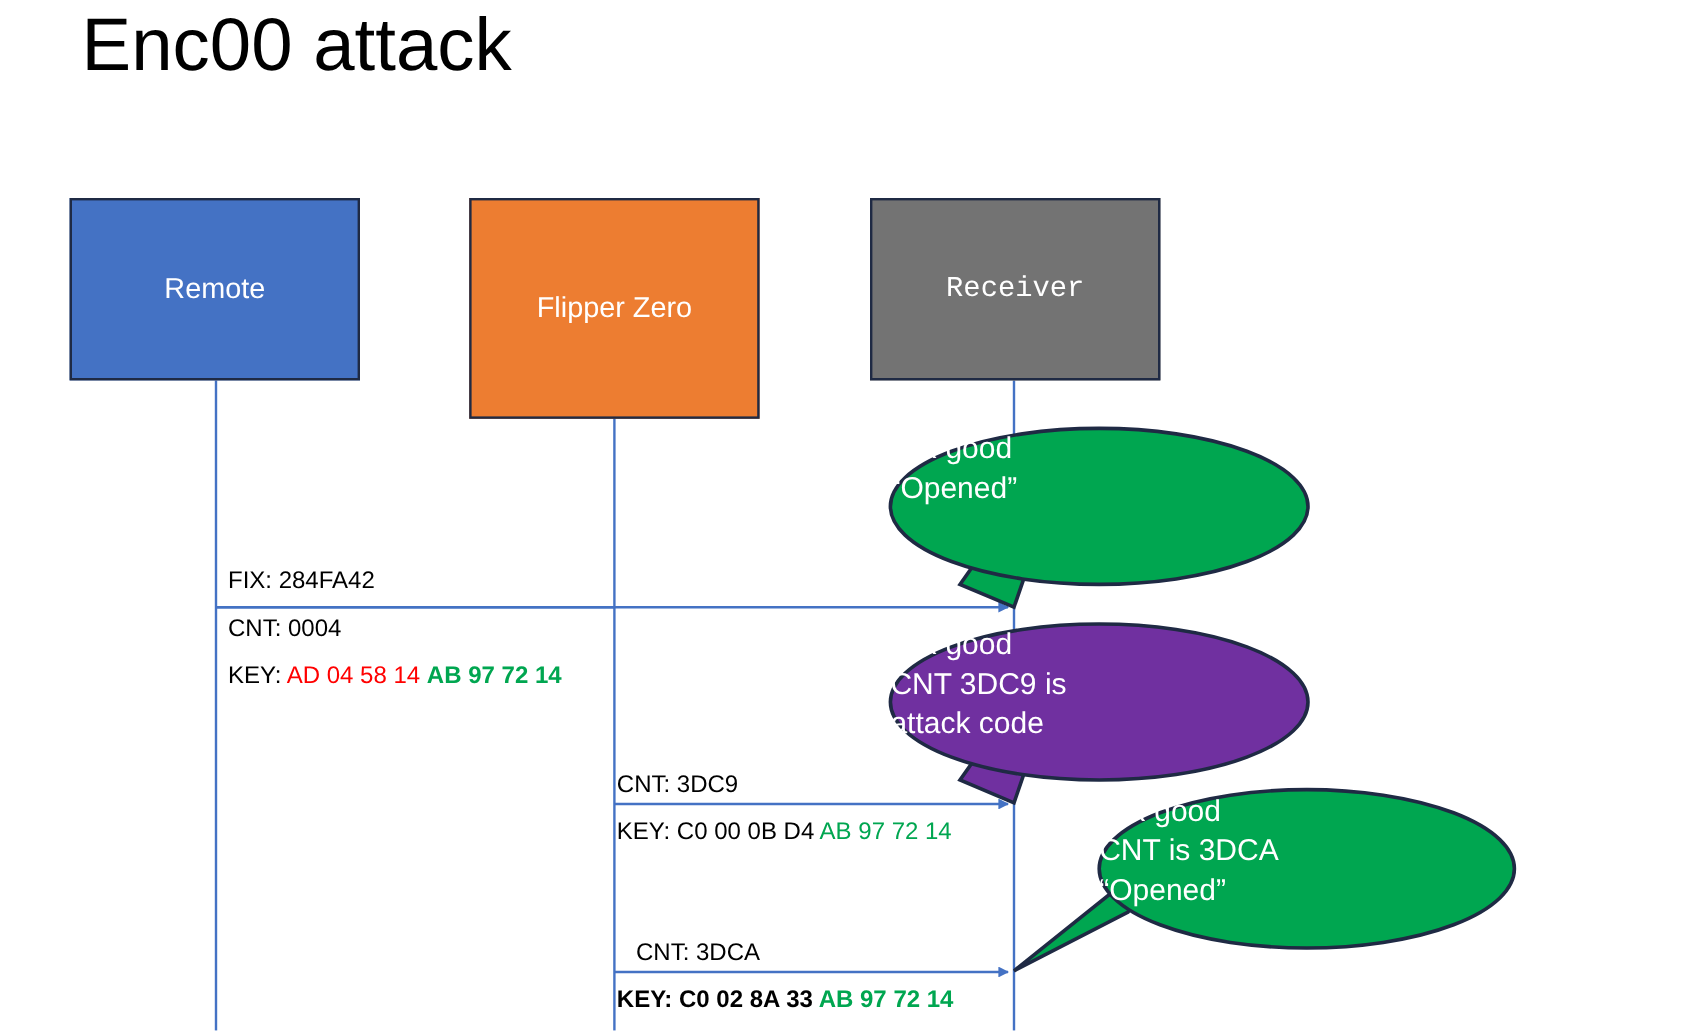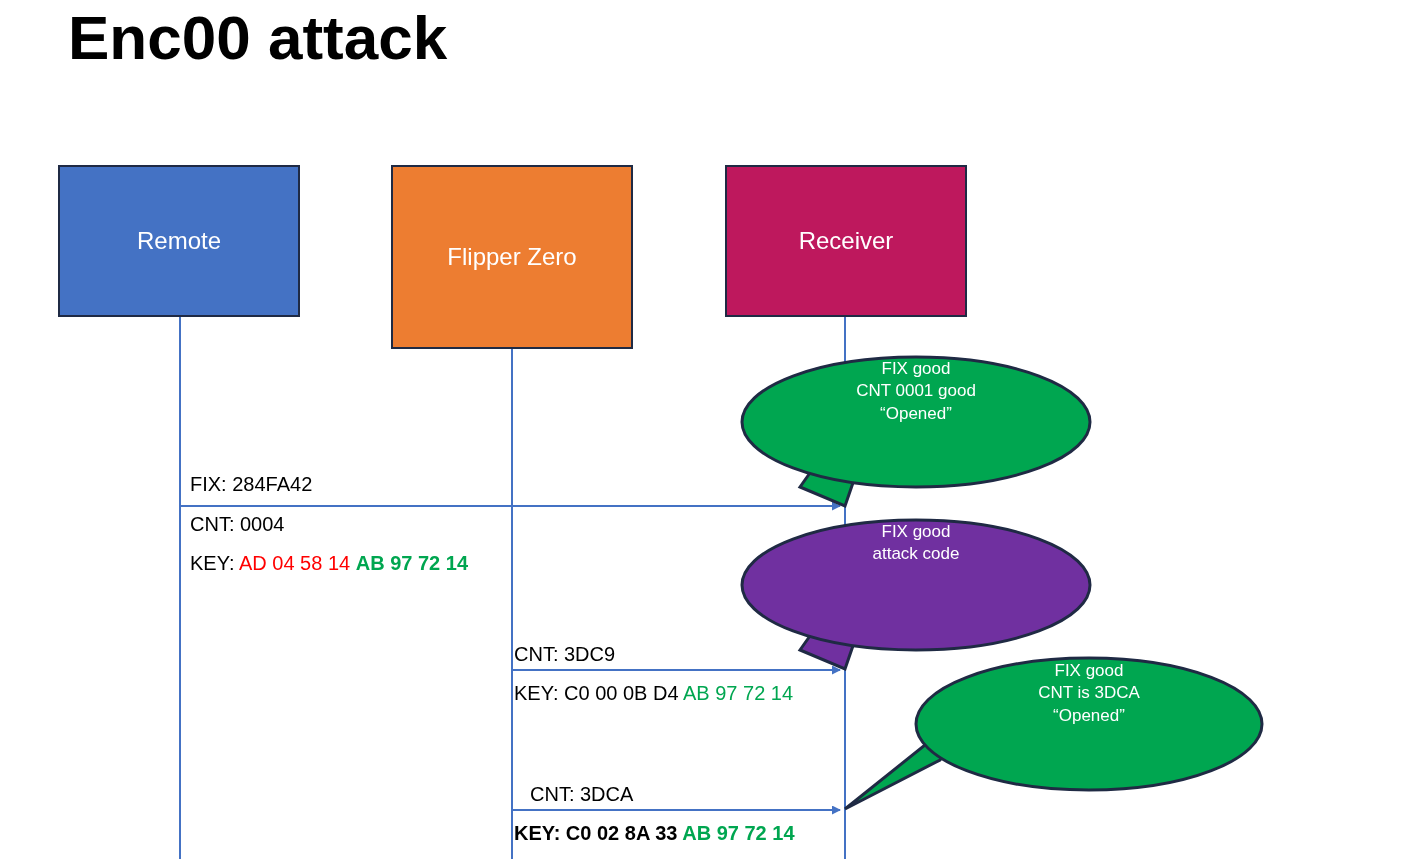--- a/index.html
+++ b/index.html
@@ -19,37 +19,37 @@
     height: 859px;
     background: #ffffff;
   }
   #page-title {
     position: absolute;
     left: 68px;
     top: 2px;
     font-size: 62px;
     line-height: 1.15;
     color: #000000;
-    font-weight: 700;
+    font-weight: 400;
     letter-spacing: 0px;
     white-space: nowrap;
   }
   .actor-box {
     position: absolute;
     display: flex;
     align-items: center;
     justify-content: center;
     border: 2px solid #1f2a44;
     color: #ffffff;
     font-size: 24px;
     font-weight: 400;
   }
   #actor-remote   { left: 58px;  top: 165px; width: 242px; height: 152px; background: #4472C4; }
   #actor-flipper  { left: 391px; top: 165px; width: 242px; height: 184px; background: #ED7D31; }
-  #actor-receiver { left: 725px; top: 165px; width: 242px; height: 152px; background: #be185d; }
+  #actor-receiver { left: 725px; top: 165px; width: 242px; height: 152px; background: #737373; font-family: Liberation Mono, monospace; }
 
   #svg-layer {
     position: absolute;
     left: 0; top: 0;
     width: 1408px;
     height: 859px;
   }
 
   .msg-label {
     position: absolute;
@@ -58,23 +58,22 @@
     white-space: nowrap;
     line-height: 1.18;
   }
   .k-red   { color: #FF0000; margin-top: 43px; }
   .k-green { color: #00A650; }
   .k-green-bold { color: #00A650; font-weight: bold; }
 
   .bubble-text {
     position: absolute;
     color: #ffffff;
-    font-size: 17px;
+    font-size: 25px;
     line-height: 1.32;
-    text-align: center;
     white-space: nowrap;
     pointer-events: none;
   }
 </style>
 </head>
 <body>
 
 <div id="stage">
 
   <div id="page-title">Enc00 attack</div>
@@ -133,26 +132,26 @@
     <span>KEY: C0 00 0B D4 </span><span class="k-green">AB 97 72 14</span>
   </div>
 
   <div class="msg-label" style="left:530px; top:783px;">CNT: 3DCA</div>
   <div class="msg-label" style="left:514px; top:822px;font-weight:bold;">
     <span>KEY: C0 02 8A 33 </span><span class="k-green">AB 97 72 14</span>
   </div>
 
   <div class="bubble-text" style="left:742px; top:358px; width:348px;">
     <div>FIX good</div>
-    <div>CNT 0001 good</div>
     <div>“Opened”</div>
   </div>
 
   <div class="bubble-text" style="left:742px; top:521px; width:348px;">
     <div>FIX good</div>
+    <div>CNT 3DC9 is</div>
     <div>attack code</div>
   </div>
 
   <div class="bubble-text" style="left:916px; top:660px; width:346px;">
     <div>FIX good</div>
     <div>CNT is 3DCA</div>
     <div>“Opened”</div>
   </div>
 
 </div>

